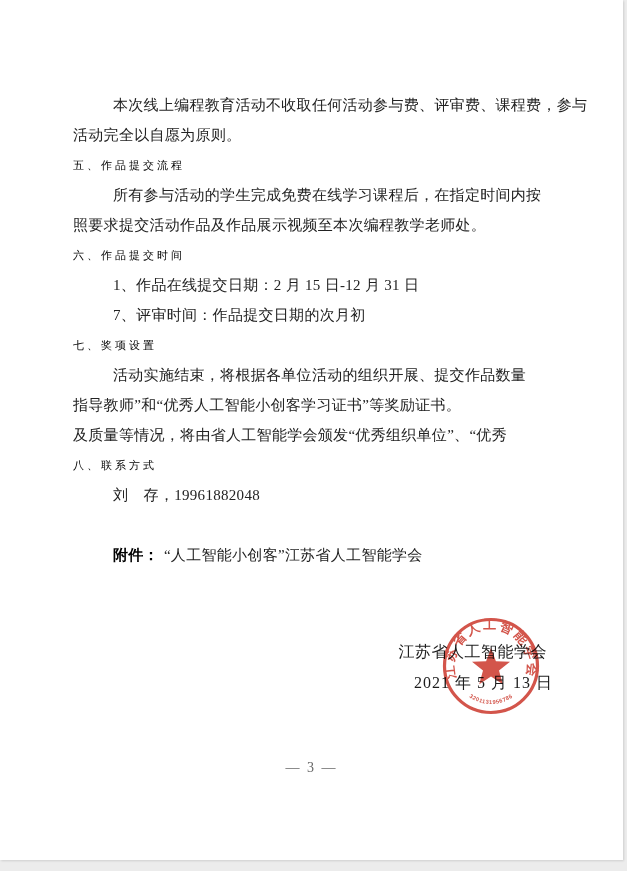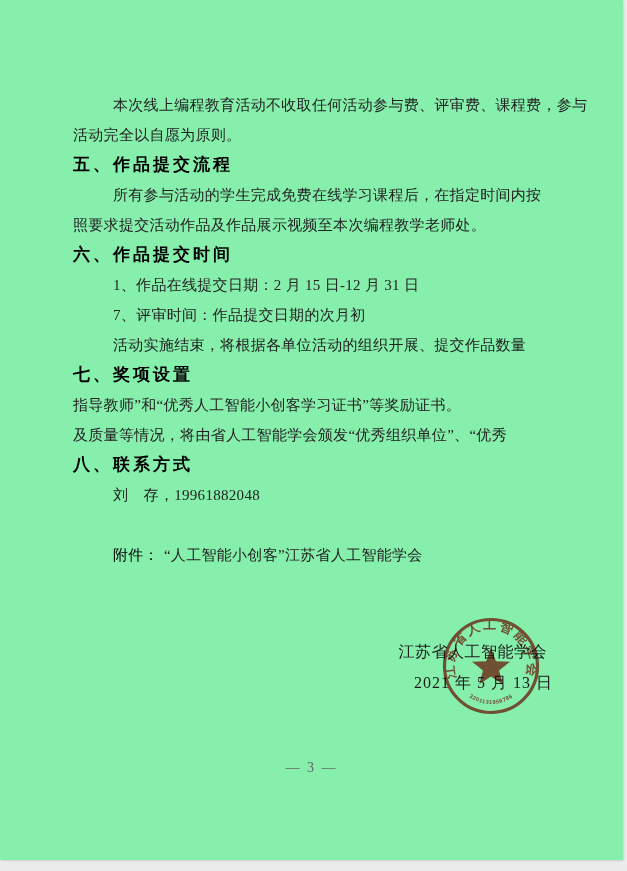--- a/index.html
+++ b/index.html
@@ -3,36 +3,36 @@
 <meta charset="utf-8">
 <style>
   html { background:#ececec; }
   body {
     margin:0; width:627px; height:871px; position:relative;
     background:#ececec; overflow:hidden;
     font-family:"Liberation Serif","DejaVu Serif",serif;
   }
   .page {
     position:absolute; left:0; top:0; width:623px; height:860px;
-    background:#86efac; box-shadow:1px 1px 2px rgba(0,0,0,0.12);
+    background:#ffffff; box-shadow:1px 1px 2px rgba(0,0,0,0.12);
   }
   .content { position:absolute; left:73px; top:90px; width:515px; }
   .line {
     height:30px; line-height:30px; font-size:15px; letter-spacing:0.3px;
     color:#222222; white-space:nowrap;
   }
   .line.indent { padding-left:40px; }
   .line.heading {
     font-family:"Liberation Sans","DejaVu Sans",sans-serif;
-    font-weight:bold; font-size:17px; letter-spacing:3px; color:#000000;
+    font-weight:normal; font-size:11px; letter-spacing:3px; color:#000000;
   }
   .line.blank { height:30px; }
   .att-label {
     font-family:"Liberation Sans","DejaVu Sans",sans-serif;
-    font-weight:normal; color:#000000; margin-right:5px;
+    font-weight:bold; color:#000000; margin-right:5px;
   }
   .sig-line {
     position:absolute; height:30px; line-height:30px; white-space:nowrap;
     font-size:16px; letter-spacing:0.5px; color:#1c1c1c;
   }
   .sig-org  { top:637px; right:76px; }
   .sig-date { top:668px; right:70px; letter-spacing:1px; }
   .seal {
     position:absolute; left:441px; top:616px; width:100px; height:100px;
     mix-blend-mode:multiply; opacity:0.9;
@@ -54,22 +54,22 @@
 
   <div class="content" id="doc-lines">
       <div class="line body indent">本次线上编程教育活动不收取任何活动参与费、评审费、课程费，参与</div>
       <div class="line body">活动完全以自愿为原则。</div>
       <div class="line heading">五、作品提交流程</div>
       <div class="line body indent">所有参与活动的学生完成免费在线学习课程后，在指定时间内按</div>
       <div class="line body">照要求提交活动作品及作品展示视频至本次编程教学老师处。</div>
       <div class="line heading">六、作品提交时间</div>
       <div class="line body indent">1、作品在线提交日期：2 月 15 日-12 月 31 日</div>
       <div class="line body indent">7、评审时间：作品提交日期的次月初</div>
+      <div class="line heading">七、奖项设置</div>
       <div class="line body indent">活动实施结束，将根据各单位活动的组织开展、提交作品数量</div>
-      <div class="line heading">七、奖项设置</div>
       <div class="line body">指导教师”和“优秀人工智能小创客学习证书”等奖励证书。</div>
       <div class="line body">及质量等情况，将由省人工智能学会颁发“优秀组织单位”、“优秀</div>
       <div class="line heading">八、联系方式</div>
       <div class="line body indent">刘　存，19961882048</div>
       <div class="line blank"></div>
       <div class="line attachment indent"><span class="att-label">附件：</span><span>“人工智能小创客”江苏省人工智能学会</span></div>
     </div>
 
   <div class="sig-line sig-org">江苏省人工智能学会</div>
 

